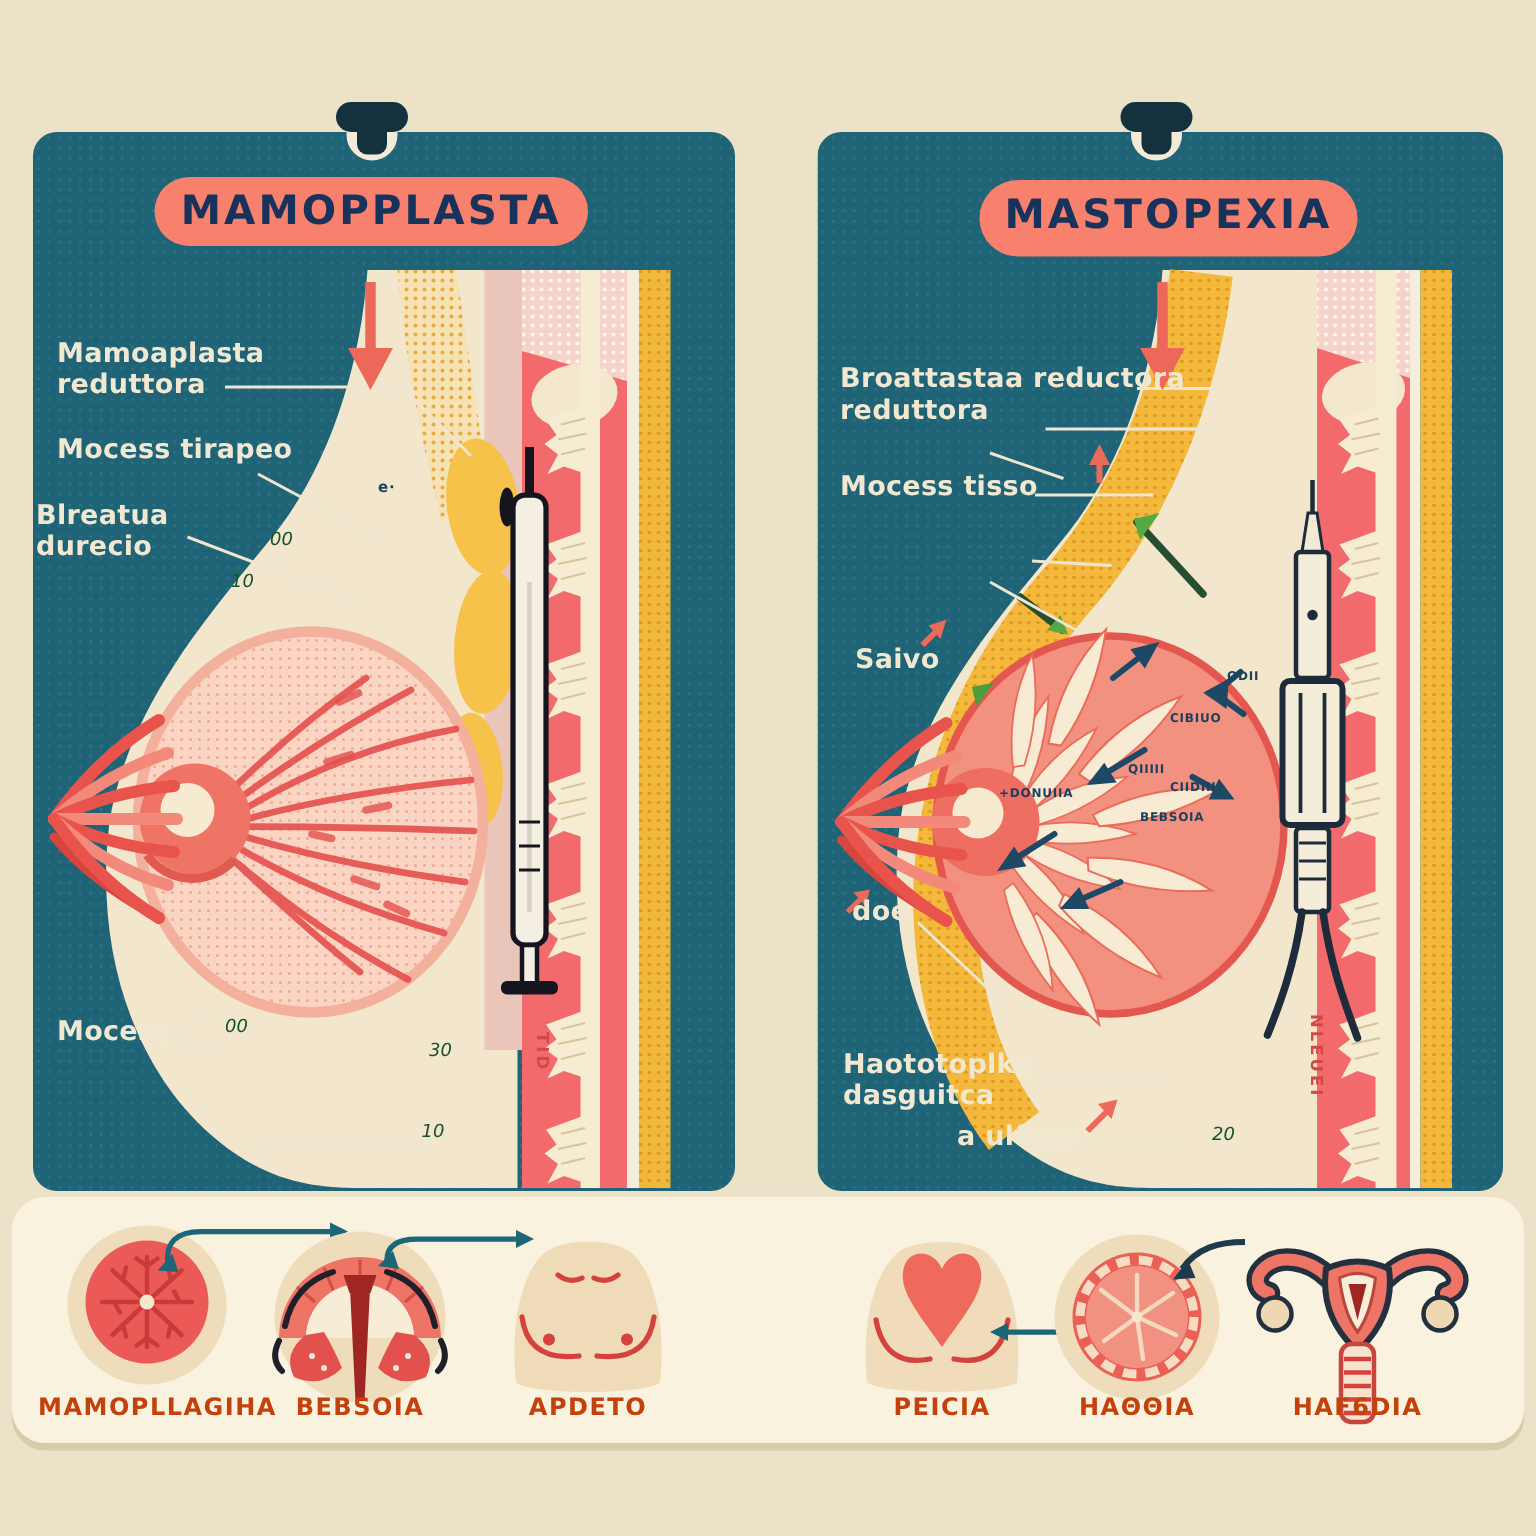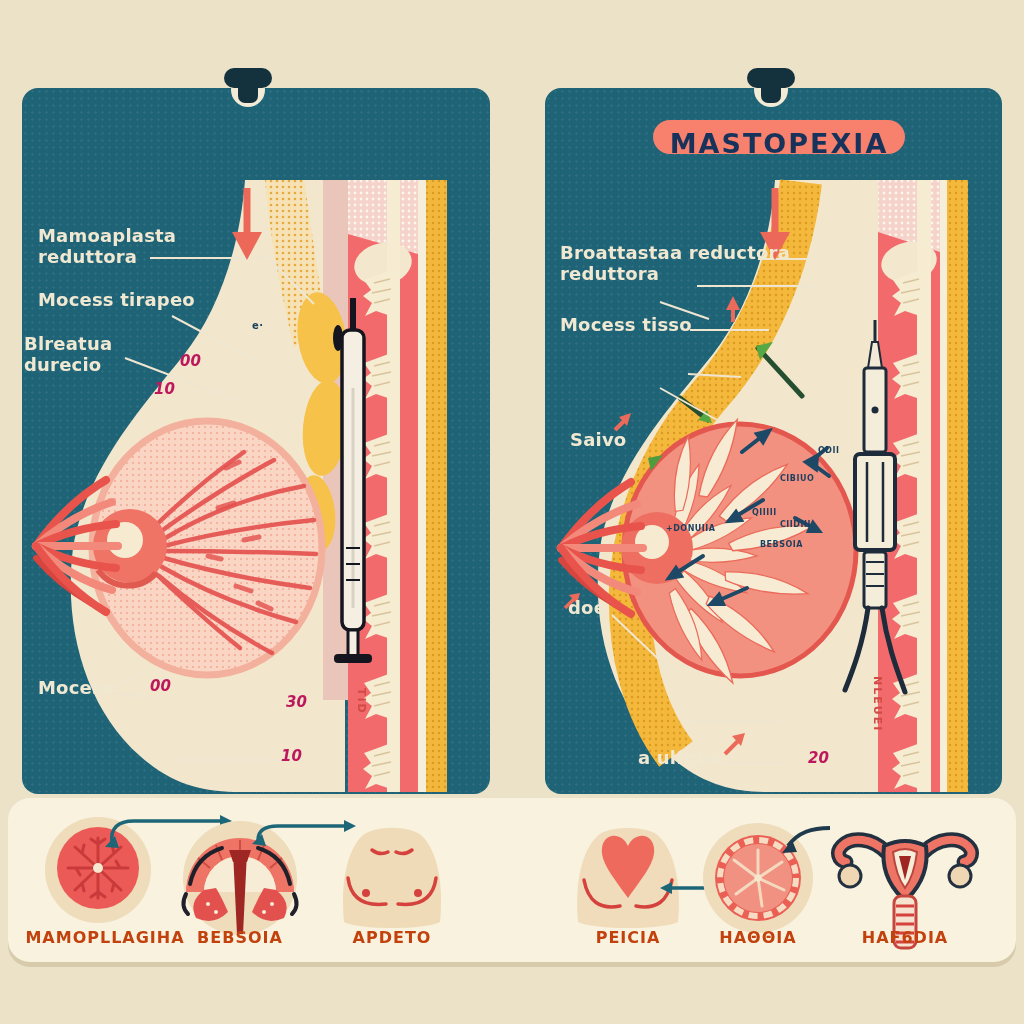--- a/index.html
+++ b/index.html
@@ -5,21 +5,21 @@
   html,body{margin:0;padding:0}
   .page{position:relative;width:1024px;height:1024px;background:#ebe2c8;font-family:"DejaVu Sans",sans-serif;overflow:hidden}
   .panel{position:absolute;top:88px;height:706px;background:#1e6376;border-radius:16px;
          background-image:radial-gradient(rgba(255,255,255,.07) 1px,transparent 1.4px);background-size:7px 7px}
   .panel-left{left:22px;width:468px}
   .panel-right{left:545px;width:457px}
   .panel svg{position:absolute;left:0;top:0}
   .pill{position:absolute;background:#f8816d;color:#17335c;font-weight:bold;font-size:27px;letter-spacing:2px;
         text-align:center;border-radius:26px;line-height:46px}
   .lbl{position:absolute;color:#f1e8d2;font-weight:bold;font-size:18px;line-height:1.15;white-space:pre-line;letter-spacing:.2px}
-  .num{position:absolute;color:#be185d;font-weight:bold;font-size:15px;font-style:italic}
+  .num{position:absolute;color:#14532d;font-weight:normal;font-size:12px;font-style:italic}
   .tiny{position:absolute;color:#1c3f5e;font-weight:bold;font-size:8px;letter-spacing:.5px}
   .rot{position:absolute;color:#d24a45;font-weight:bold;font-size:11px;letter-spacing:2px;
        transform:rotate(90deg);transform-origin:left top}
   .clip-knob{position:absolute;width:48px;height:20px;background:#14323e;border-radius:10px}
   .clip-stem{position:absolute;width:20px;height:18px;background:#14323e;border-radius:0 0 7px 7px}
   .bottom-strip{position:absolute;left:8px;top:798px;width:1008px;height:164px;background:#f8f2df;border-radius:22px;
                 box-shadow:0 5px 0 rgba(190,175,135,.45)}
   .caption{position:absolute;top:928px;width:160px;text-align:center;color:#c2410c;font-weight:bold;font-size:16px;letter-spacing:1px}
   .icons-svg{position:absolute;left:0;top:800px}
 </style>
@@ -131,20 +131,21 @@
         <path d="M103,270 L216,313"></path>
         <path d="M86,604 L121,584 M86,604 L130,610"></path>
         <path d="M143,672 L268,672"></path>
       </g>
       <g>
         <line x1="225" y1="100" x2="225" y2="148" stroke="#ec6859" stroke-width="7"></line>
         <polygon points="210,144 240,144 225,172" fill="#ec6859"></polygon>
       </g>
       <circle cx="226" cy="2" r="17" fill="#f3ebd6"></circle>
     </svg>
+    <div class="pill" style="left:81px;top:30px;width:289px;height:46px">MAMOPPLASTA</div>
   </div>
 
   <div class="panel panel-right">
     <svg width="457" height="706" viewBox="0 0 457 706">
       <defs>
         <pattern id="pOR" width="6" height="6" patternUnits="userSpaceOnUse">
           <rect width="6" height="6" fill="#f3b83c"></rect>
             <circle cx="3" cy="3" r="1.2" fill="#db9a1e"></circle>
         </pattern>
         <pattern id="pCapR" width="6" height="6" patternUnits="userSpaceOnUse">
@@ -264,21 +265,21 @@
         <path d="M67,527 L124,581"></path>
           <path d="M145,634 L234,634"></path>
           <path d="M173,675 L245,675"></path>
       </g>
       <g>
         <line x1="230" y1="100" x2="230" y2="148" stroke="#ec6859" stroke-width="7"></line>
         <polygon points="215,144 245,144 230,172" fill="#ec6859"></polygon>
       </g>
       <circle cx="226" cy="2" r="17" fill="#f3ebd6"></circle>
     </svg>
-    <div class="pill" style="left:108px;top:32px;width:252px;height:34px;line-height:48px">MASTOPEXIA</div>
+    <div class="pill" style="left:108px;top:32px;width:252px;height:51px;line-height:48px">MASTOPEXIA</div>
   </div>
 
   <div class="clip-knob" style="left:224px;top:68px"></div>
   <div class="clip-stem" style="left:238px;top:85px"></div>
   <div class="clip-knob" style="left:747px;top:68px"></div>
   <div class="clip-stem" style="left:761px;top:85px"></div>
 
   <div class="lbl" style="left:38px;top:226px">Mamoaplasta
 reduttora</div>
   <div class="lbl" style="left:38px;top:290px">Mocess tirapeo</div>
@@ -291,20 +292,22 @@
   <div class="num" style="left:286px;top:693px">30</div>
   <div class="num" style="left:281px;top:747px">10</div>
   <div class="tiny" style="left:252px;top:320px;font-size:10px">e·</div>
   <div class="rot" style="left:368px;top:688px">TID</div>
 
   <div class="lbl" style="left:560px;top:243px">Broattastaa reductora
 reduttora</div>
   <div class="lbl" style="left:560px;top:315px">Mocess tisso</div>
   <div class="lbl" style="left:570px;top:430px">Saivo</div>
   <div class="lbl" style="left:568px;top:598px">doe</div>
+  <div class="lbl" style="left:562px;top:700px">Haototoplka
+dasguitca</div>
   <div class="lbl" style="left:638px;top:748px">a ulfgoa</div>
   <div class="num" style="left:808px;top:749px">20</div>
   <div class="tiny" style="left:818px;top:446px">ODII</div>
   <div class="tiny" style="left:780px;top:474px">CIBIUO</div>
   <div class="tiny" style="left:752px;top:508px">QIIIII</div>
   <div class="tiny" style="left:780px;top:520px">CIIDIII</div>
   <div class="tiny" style="left:760px;top:540px">BEBSOIA</div>
   <div class="tiny" style="left:666px;top:524px">+DONUIIA</div>
   <div class="rot" style="left:884px;top:676px">NLEUEI</div>
 

